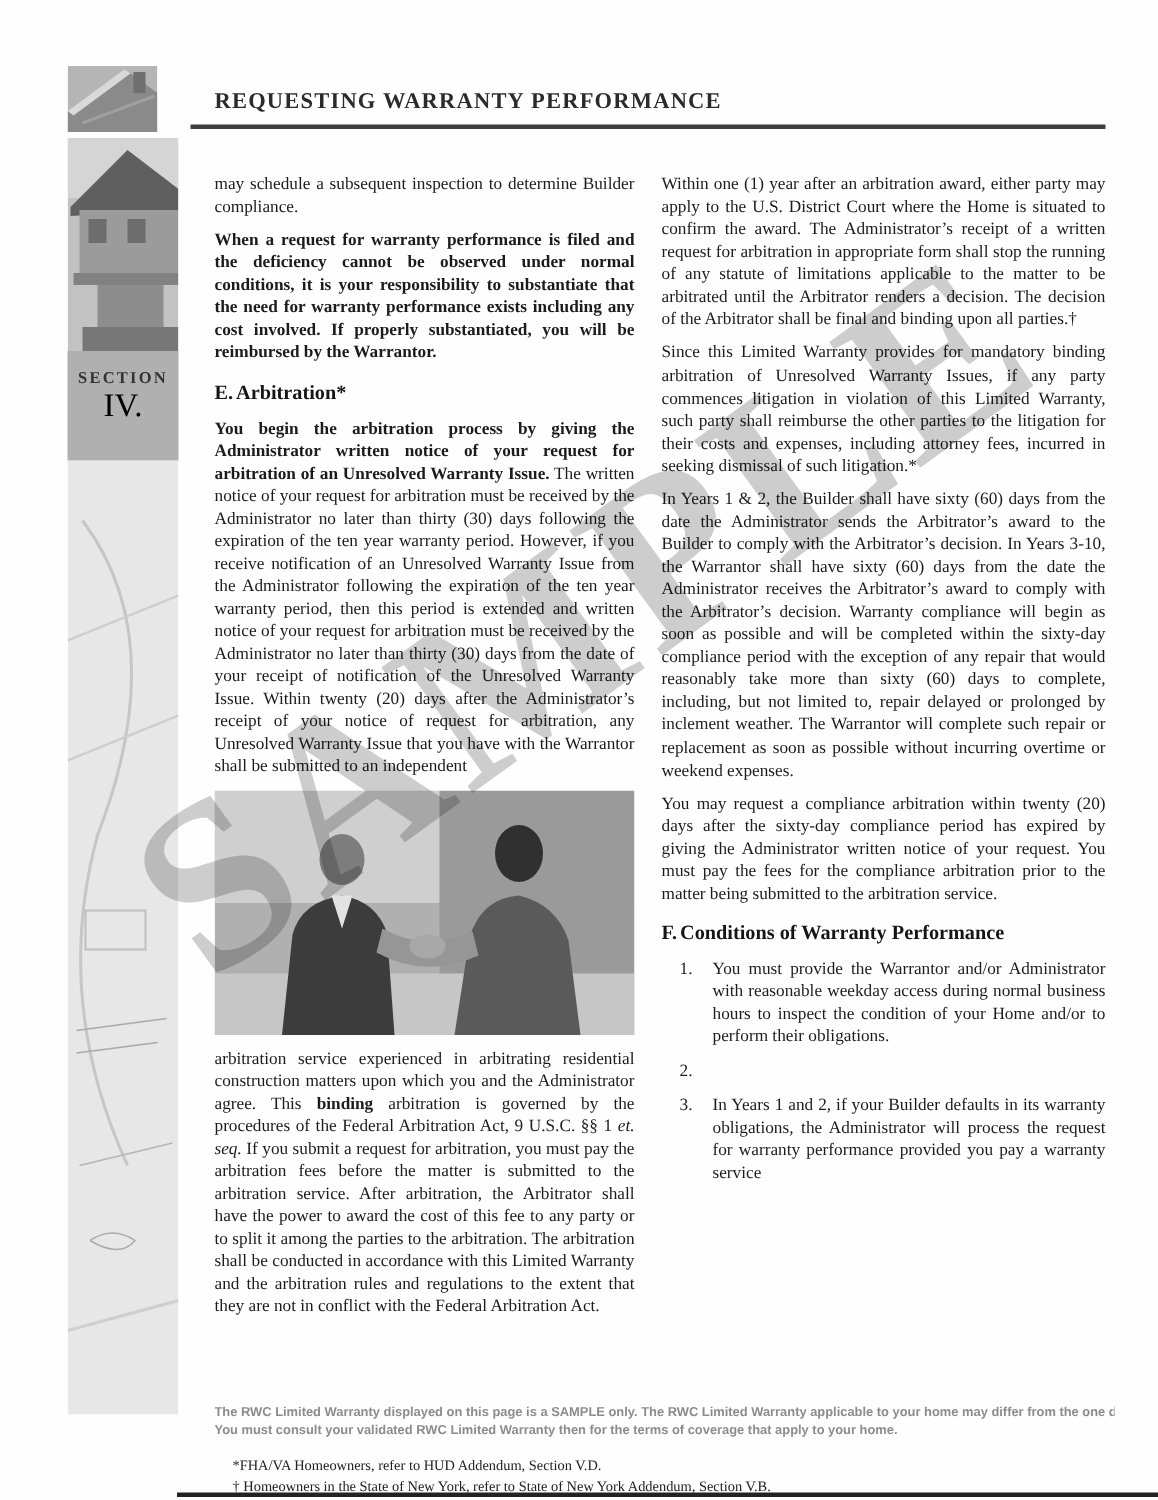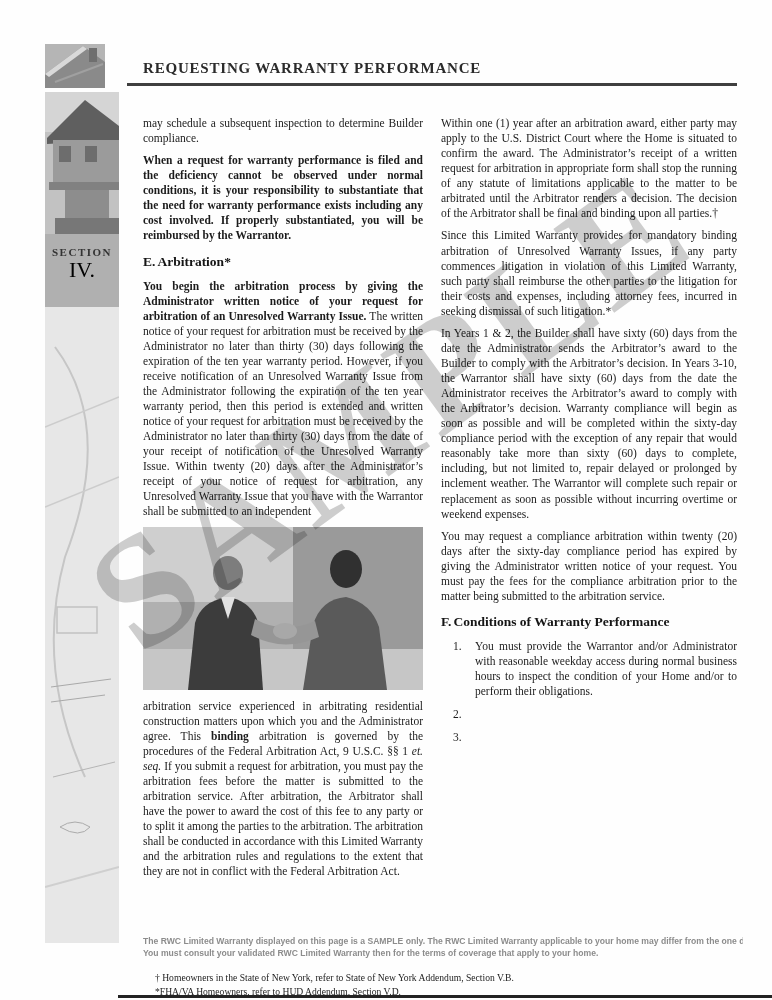--- a/index.html
+++ b/index.html
@@ -136,35 +136,36 @@
     <h3 class="sec-heading"><span>F.</span><span class="ht">Conditions of Warranty Performance</span></h3>
     <div class="numitem">
       <span class="num">1.</span>
       <span class="txt">You must provide the Warrantor and/or Administrator with reasonable weekday access during normal business hours to inspect the condition of your Home and/or to perform their obligations.</span>
     </div>
     <div class="numitem">
       <span class="num">2.</span>
     </div>
     <div class="numitem">
       <span class="num">3.</span>
+      <span class="txt">In Years 1 and 2, if your Builder defaults in its warranty obligations, the Administrator will process the request for warranty performance provided you pay a warranty service</span>
     </div>
   </div>
 
   <div class="watermark">SAMPLE</div>
 
   <div class="notice">
     <div>The RWC Limited Warranty displayed on this page is a SAMPLE only. The RWC Limited Warranty applicable to your home may differ from the one displayed here.</div>
     <div>You must consult your validated RWC Limited Warranty then for the terms of coverage that apply to your home.</div>
   </div>
 
   <div class="pageinfo">
     <div class="pagenum">page 22</div>
     <div class="doccode">WPMIC #320 Rev. 8/17</div>
     <div class="copyline">© 1987 Harrisburg, PA</div>
   </div>
 
   <div class="footnotes">
+    <div>*FHA/VA Homeowners, refer to HUD Addendum, Section V.D.</div>
     <div>† Homeowners in the State of New York, refer to State of New York Addendum, Section V.B.</div>
-    <div>*FHA/VA Homeowners, refer to HUD Addendum, Section V.D.</div>
   </div>
 
   <div class="bottom-rule"></div>
 </div>
 
 </body></html>

